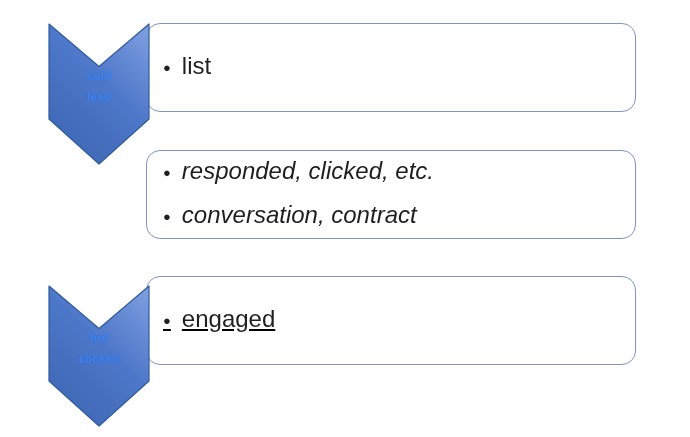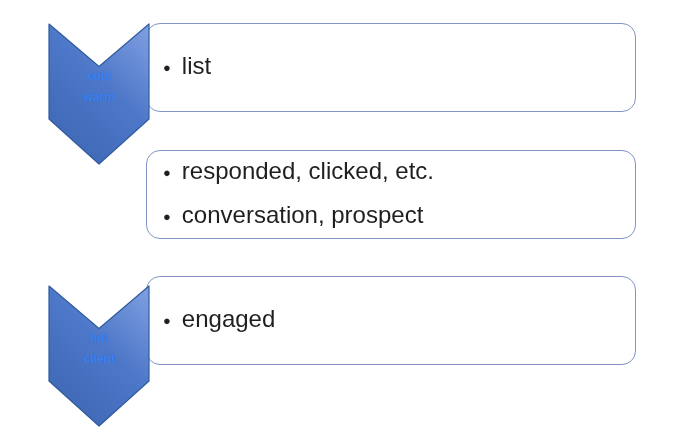--- a/index.html
+++ b/index.html
@@ -15,41 +15,41 @@
     background: #ffffff;
     overflow: hidden;
   }
   .stage {
     position: absolute;
     left: 0;
     width: 690px;
     height: 142px;
   }
   .stage.s1 { top: 23px; }
-  .stage.s2 { top: 155px; }
+  .stage.s2 { top: 155px; font-style: italic; }
   .stage.s3 { top: 285px; }
 
   .content-box {
     position: absolute;
     left: 146px;
     top: 0;
     width: 490px;
     height: 89px;
     background: #ffffff;
     border: 1px solid #8095c4;
     border-radius: 14px;
     box-sizing: border-box;
     display: flex;
     flex-direction: column;
     justify-content: center;
     padding-left: 16px;
     z-index: 1;
   }
   .stage.s2 .content-box { top: -5px; }
-  .stage.s3 .content-box { top: -9px; }
+  .stage.s3 .content-box { top: -9px; text-decoration: underline; }
 
   .bullet-list {
     margin: 0;
     padding: 0;
     list-style: none;
   }
   .bullet-item {
     font-size: 24px;
     line-height: 40px;
     color: #1f1f1f;
@@ -118,44 +118,44 @@
       <ul class="bullet-list">
         <li class="bullet-item"><span>list</span></li>
       </ul>
     </div>
     <div class="chevron-wrap">
       <svg class="chevron-svg" width="102" height="142" viewBox="0 0 102 142" xmlns="http://www.w3.org/2000/svg">
         <polygon points="1,1 51,43.5 101,1 101,96 51,141 1,96" fill="url(#chevGrad)" stroke="#2f5b9e" stroke-width="1.2" stroke-linejoin="round"></polygon>
       </svg>
       <div class="chevron-label">
         <div class="label-line">cold</div>
-        <div class="label-line">warm</div>
+        <div class="label-line">lead</div>
       </div>
     </div>
   </div>
 
   <div class="stage s2">
     <div class="content-box">
       <ul class="bullet-list">
         <li class="bullet-item"><span>responded, clicked, etc.</span></li>
-        <li class="bullet-item"><span>conversation, prospect</span></li>
+        <li class="bullet-item"><span>conversation, contract</span></li>
       </ul>
     </div>
   </div>
 
   <div class="stage s3">
     <div class="content-box">
       <ul class="bullet-list">
         <li class="bullet-item"><span>engaged</span></li>
       </ul>
     </div>
     <div class="chevron-wrap">
       <svg class="chevron-svg" width="102" height="142" viewBox="0 0 102 142" xmlns="http://www.w3.org/2000/svg">
         <polygon points="1,1 51,43.5 101,1 101,96 51,141 1,96" fill="url(#chevGrad)" stroke="#2f5b9e" stroke-width="1.2" stroke-linejoin="round"></polygon>
       </svg>
       <div class="chevron-label">
         <div class="label-line">hot</div>
-        <div class="label-line">client</div>
+        <div class="label-line">clicked</div>
       </div>
     </div>
   </div>
 
 </div>
 
 </body></html>

